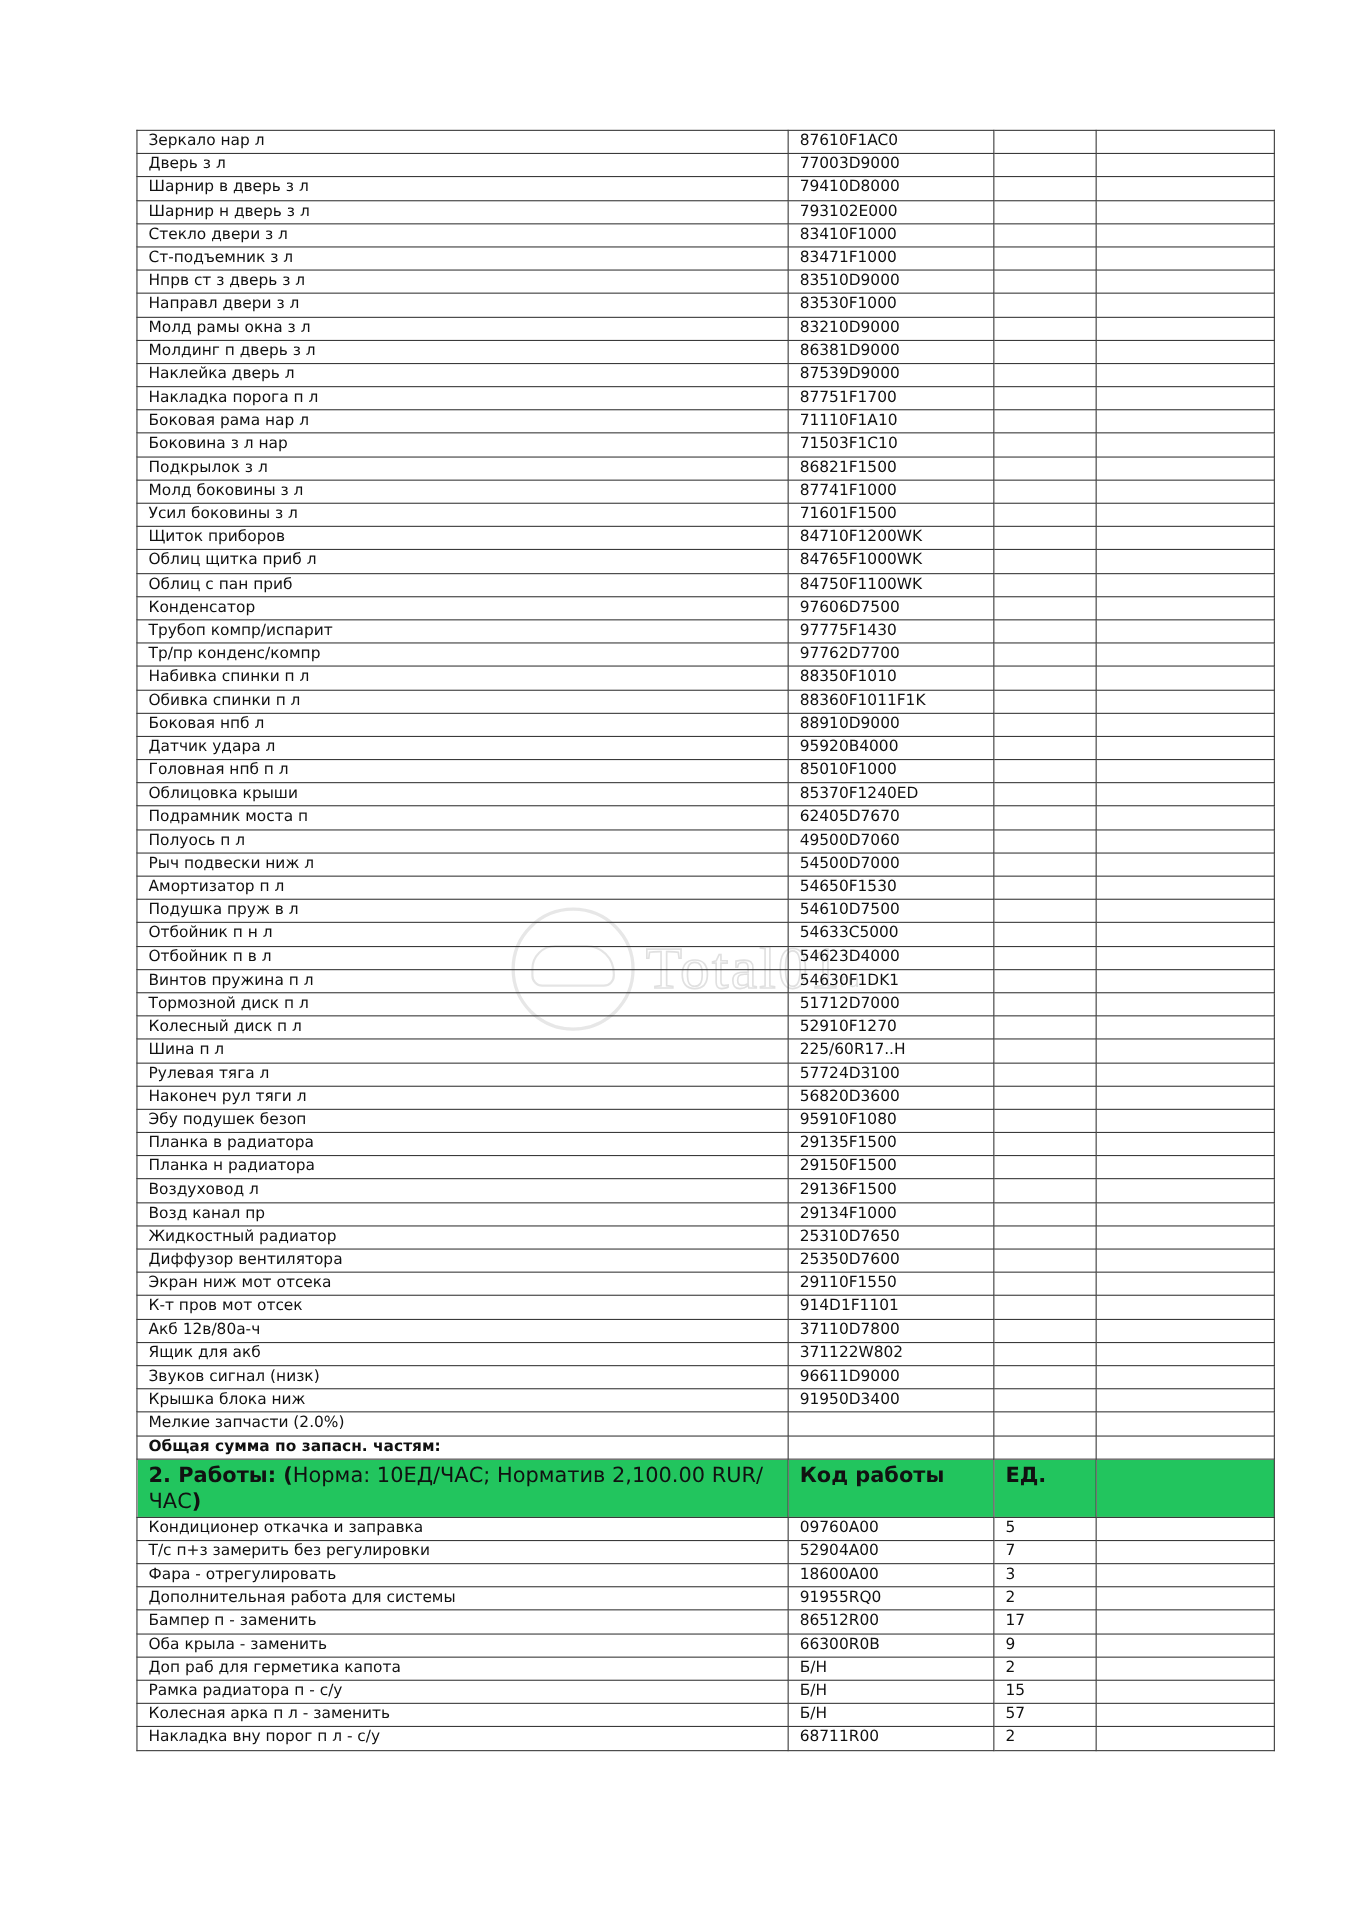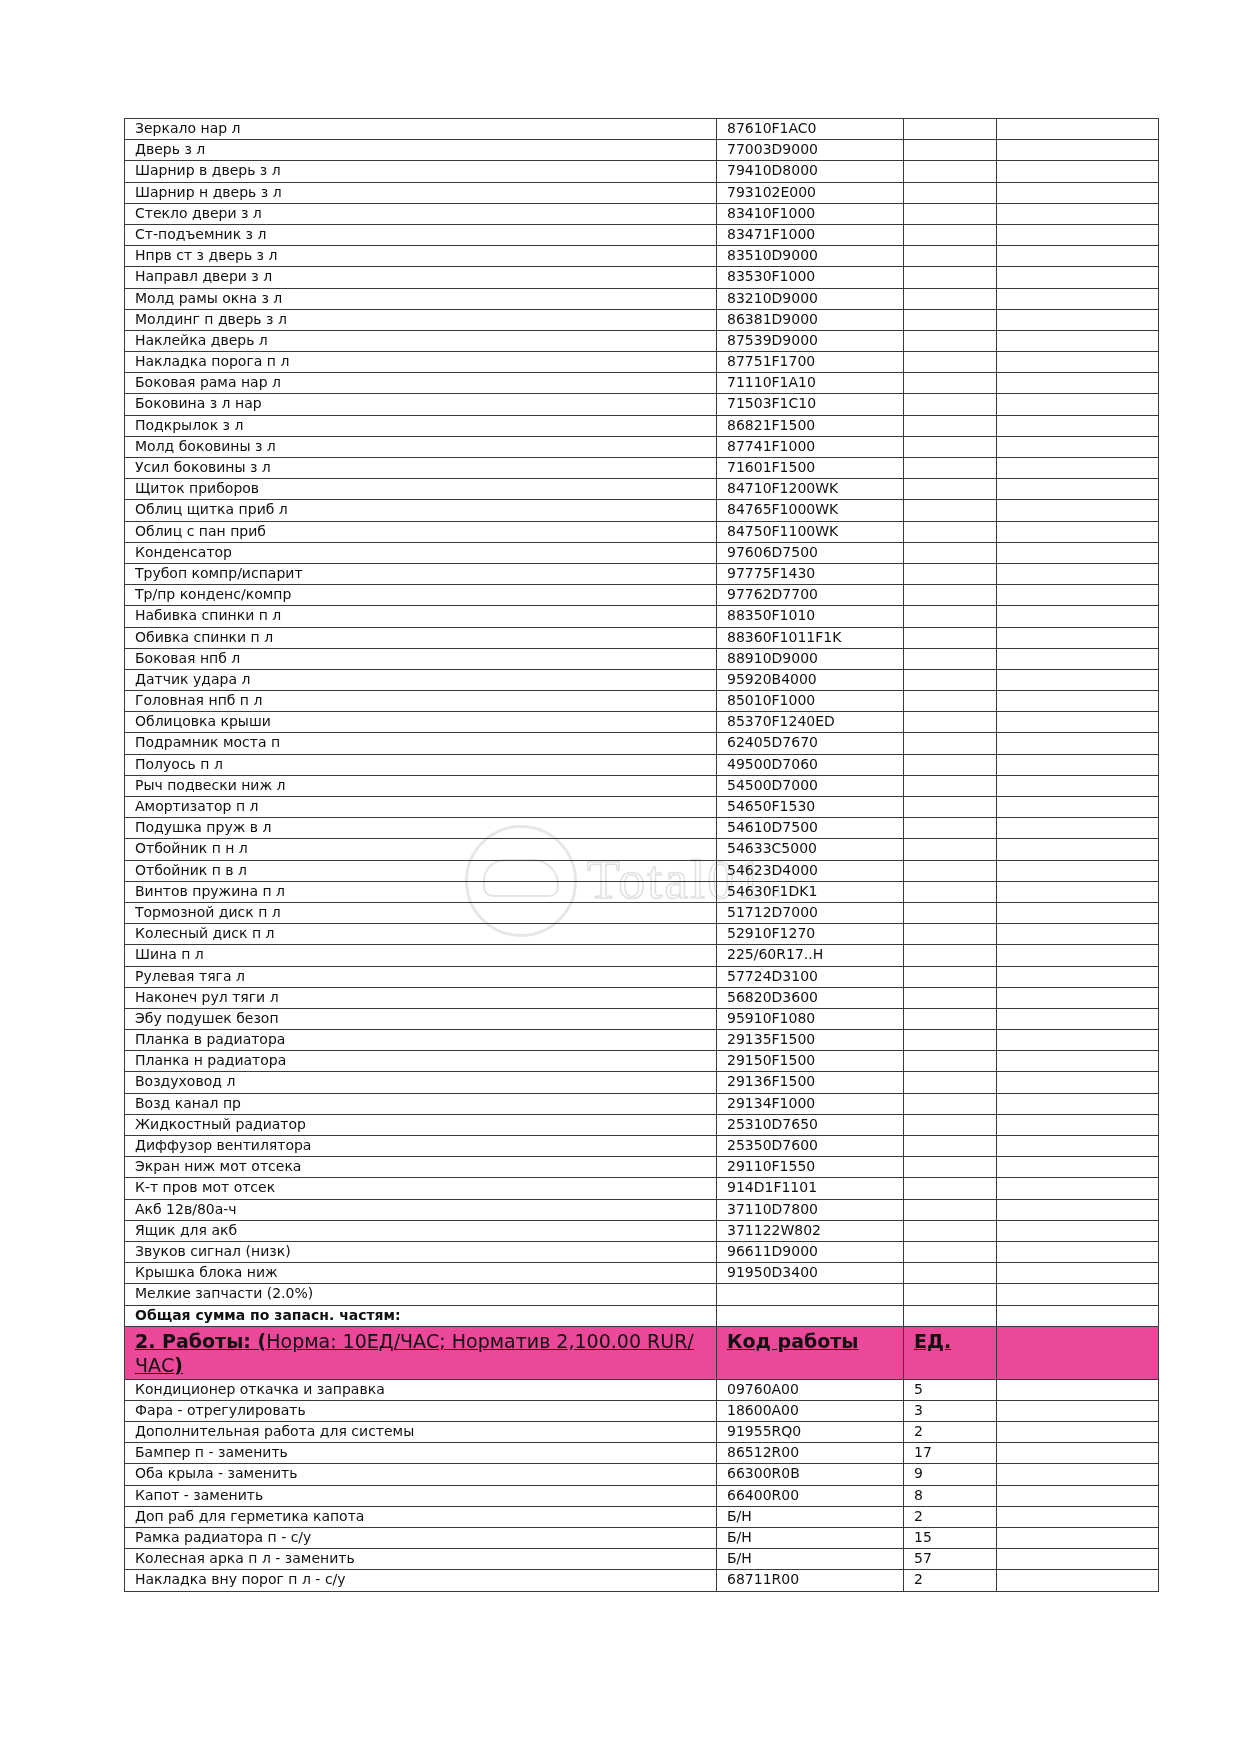--- a/index.html
+++ b/index.html
@@ -4,22 +4,22 @@
 <style>
   html, body { margin:0; padding:0; background:#ffffff; }
   body { width:1240px; height:1755px; position:relative; overflow:hidden;
          font-family:"DejaVu Sans", sans-serif; color:#111; }
   table.estimate { position:absolute; left:124px; top:118px; width:1034px;
          border-collapse:collapse; table-layout:fixed; font-size:14px; line-height:16px; }
   table.estimate td { border:1.5px solid #3a3a3a; padding:1px 0 2px 10px; height:17.2px;
          vertical-align:top; white-space:nowrap; overflow:hidden; }
   col.c1 { width:592px; } col.c2 { width:187px; } col.c3 { width:93px; } col.c4 { width:162px; }
   tr.bold td { font-weight:bold; }
-  tr.header td { background:#ec4899; height:48px; font-size:19px; line-height:24px;
-         white-space:normal; padding-top:2px;text-decoration:underline; }
+  tr.header td { background:#22c55e; height:48px; font-size:19px; line-height:24px;
+         white-space:normal; padding-top:2px; }
   tr.header td .h-bold { font-weight:bold; }
   tr.header td.hcol { font-weight:bold; }
   .watermark { position:absolute; left:465px; top:825px; width:330px; height:112px;
          opacity:0.55; pointer-events:none;text-align:center; }
   .watermark .ring { position:absolute; left:0; top:0; width:106px; height:106px;
          border:3px solid #d4d4d4; border-radius:50%; }
   .watermark .car { position:absolute; left:18px; top:34px; width:72px; height:34px;
          border:2px solid #cfcfcf; border-radius:22px 26px 10px 10px; }
   .watermark .txt { position:absolute; left:122px; top:24px; font-family:"Liberation Serif", serif;
          font-size:54px; color:transparent; -webkit-text-stroke:1.5px #c8c8c8; letter-spacing:2px; }
@@ -395,20 +395,26 @@
     </tr>
   </tbody>
   <tbody id="works-body">
       <tr>
         <td>Кондиционер откачка и заправка</td>
         <td>09760A00</td>
         <td>5</td>
         <td></td>
       </tr>
       <tr>
+        <td>Т/с п+з замерить без регулировки</td>
+        <td>52904A00</td>
+        <td>7</td>
+        <td></td>
+      </tr>
+      <tr>
         <td>Фара - отрегулировать</td>
         <td>18600A00</td>
         <td>3</td>
         <td></td>
       </tr>
       <tr>
         <td>Дополнительная работа для системы</td>
         <td>91955RQ0</td>
         <td>2</td>
         <td></td>
@@ -416,26 +422,20 @@
       <tr>
         <td>Бампер п - заменить</td>
         <td>86512R00</td>
         <td>17</td>
         <td></td>
       </tr>
       <tr>
         <td>Оба крыла - заменить</td>
         <td>66300R0B</td>
         <td>9</td>
-        <td></td>
-      </tr>
-      <tr>
-        <td>Капот - заменить</td>
-        <td>66400R00</td>
-        <td>8</td>
         <td></td>
       </tr>
       <tr>
         <td>Доп раб для герметика капота</td>
         <td>Б/Н</td>
         <td>2</td>
         <td></td>
       </tr>
       <tr>
         <td>Рамка радиатора п - с/у</td>

